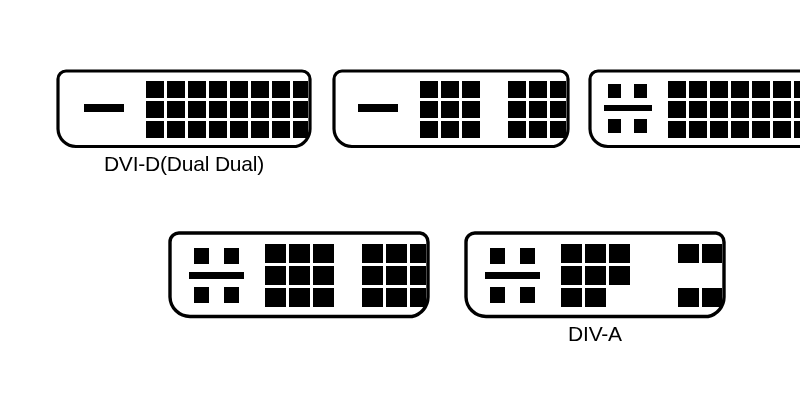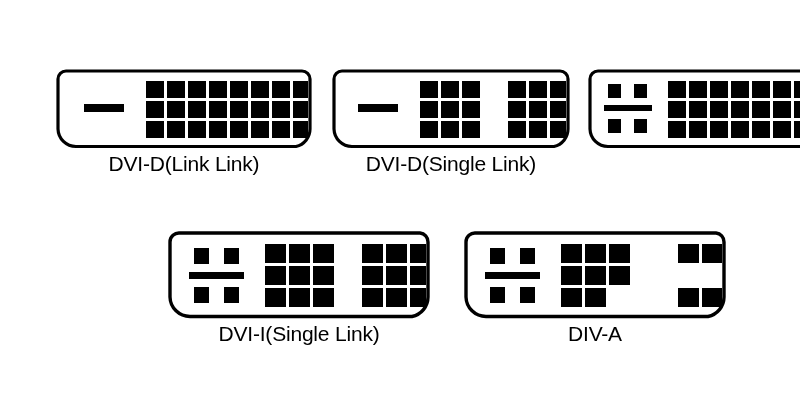--- a/index.html
+++ b/index.html
@@ -85,21 +85,21 @@
         <rect x="90" y="52" width="18" height="17"></rect>
         <rect x="111" y="52" width="18" height="17"></rect>
         <rect x="132" y="52" width="18" height="17"></rect>
         <rect x="153" y="52" width="18" height="17"></rect>
         <rect x="174" y="52" width="18" height="17"></rect>
         <rect x="195" y="52" width="18" height="17"></rect>
         <rect x="216" y="52" width="18" height="17"></rect>
         <rect x="237" y="52" width="15" height="17"></rect>
       </g>
     </svg>
-    <figcaption class="connector-caption">DVI-D(Link Link)</figcaption>
+    <figcaption class="connector-caption">DVI-D(Dual Dual)</figcaption>
   </figure>
 
   <figure class="connector-figure" id="fig-1">
     <svg class="connector-svg" width="238" height="80" viewBox="0 0 238 80">
       <path d="M 10 2 H 228 A 8 8 0 0 1 236 10 V 60 A 18 18 0 0 1 222 77.5
                H 20 A 18 18 0 0 1 2 60 V 10 A 8 8 0 0 1 10 2 Z" fill="#ffffff" stroke="#000000" stroke-width="3.2"></path>
       <rect x="26" y="35" width="40" height="8" fill="#000000"></rect>
       <g fill="#000000">
         <rect x="88" y="12" width="18" height="17"></rect>
         <rect x="109" y="12" width="18" height="17"></rect>
@@ -116,21 +116,20 @@
         <rect x="197" y="12" width="18" height="17"></rect>
         <rect x="218" y="12" width="16" height="17"></rect>
         <rect x="176" y="32" width="18" height="17"></rect>
         <rect x="197" y="32" width="18" height="17"></rect>
         <rect x="218" y="32" width="16" height="17"></rect>
         <rect x="176" y="52" width="18" height="17"></rect>
         <rect x="197" y="52" width="18" height="17"></rect>
         <rect x="218" y="52" width="16" height="17"></rect>
       </g>
     </svg>
-    <figcaption class="connector-caption">DVI-D(Single Link)</figcaption>
   </figure>
 
   <figure class="connector-figure" id="fig-2">
     <svg class="connector-svg" width="244" height="80" viewBox="0 0 244 80">
       <path d="M 10 2 H 234 A 8 8 0 0 1 242 10 V 60 A 18 18 0 0 1 228 77.5
                H 20 A 18 18 0 0 1 2 60 V 10 A 8 8 0 0 1 10 2 Z" fill="#ffffff" stroke="#000000" stroke-width="3.2"></path>
 
       <g fill="#000000">
         <rect x="20" y="15" width="13" height="14"></rect>
         <rect x="46" y="15" width="13" height="14"></rect>
@@ -196,21 +195,20 @@
         <rect x="218" y="13" width="21" height="19"></rect>
         <rect x="242" y="13" width="16" height="19"></rect>
         <rect x="194" y="35" width="21" height="19"></rect>
         <rect x="218" y="35" width="21" height="19"></rect>
         <rect x="242" y="35" width="16" height="19"></rect>
         <rect x="194" y="57" width="21" height="19"></rect>
         <rect x="218" y="57" width="21" height="19"></rect>
         <rect x="242" y="57" width="16" height="19"></rect>
       </g>
     </svg>
-    <figcaption class="connector-caption">DVI-I(Single Link)</figcaption>
   </figure>
 
   <figure class="connector-figure" id="fig-4">
     <svg class="connector-svg" width="262" height="88" viewBox="0 0 262 88">
       <path d="M 12 2 H 252 A 9 9 0 0 1 260 11 V 66 A 20 20 0 0 1 244 85.5
                H 22 A 20 20 0 0 1 2 66 V 11 A 9 9 0 0 1 12 2 Z" fill="#ffffff" stroke="#000000" stroke-width="3.4"></path>
       <g fill="#000000">
         <rect x="26" y="17" width="15" height="16"></rect>
         <rect x="56" y="17" width="15" height="16"></rect>
         <rect x="21" y="41" width="55" height="7"></rect>

